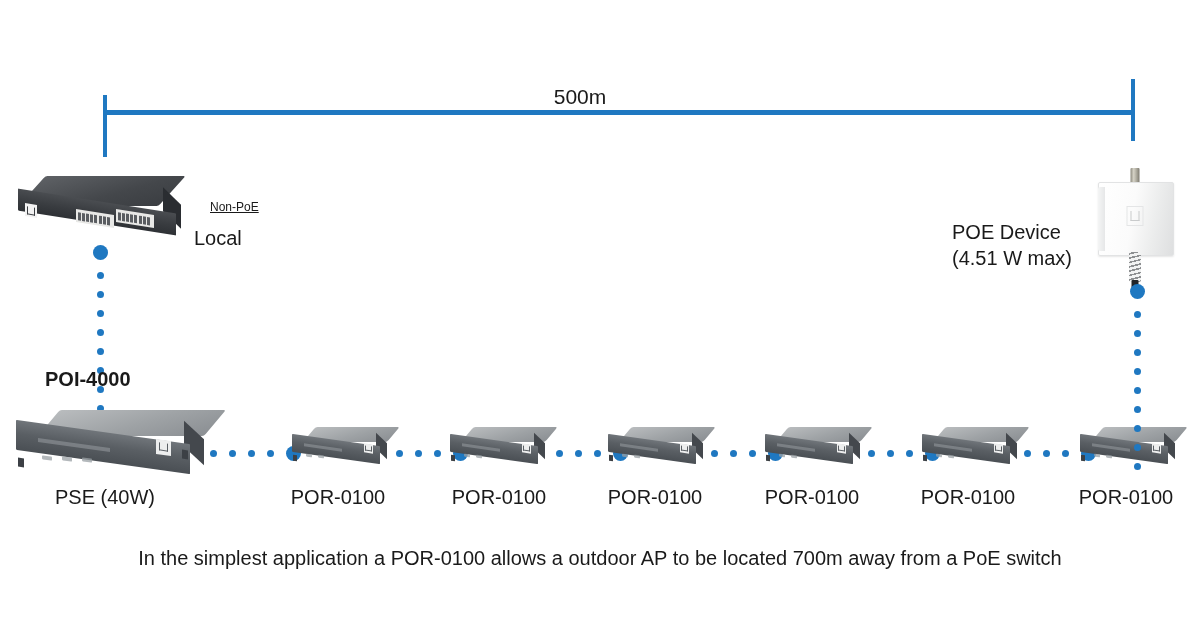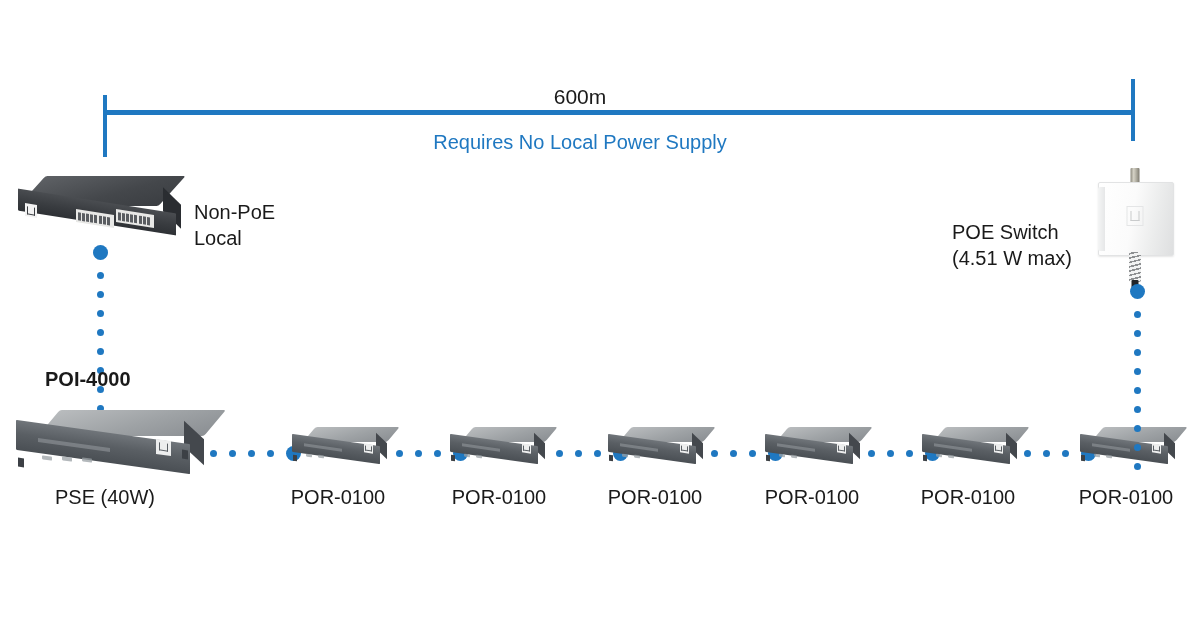--- a/index.html
+++ b/index.html
@@ -229,23 +229,22 @@
 </style>
 </head>
 <body>
 
 <div id="canvas">
 
   <div class="bracket-bar" style="left:103px; top:95px; width:4px; height:62px;"></div>
   <div class="bracket-bar" style="left:103px; top:110px; width:1032px; height:5px;"></div>
   <div class="bracket-bar" style="left:1131px; top:79px; width:4px; height:62px;"></div>
 
-  <div class="txt center" style="left:580px; top:84px; font-size:21px;">600m</div>
-
-  <div class="txt center blue" style="left:580px; top:130px; font-size:20px;">Requires No Local Power Supply</div>
+  <div class="txt center" style="left:580px; top:84px; font-size:21px;">500m</div>
+
 
   <div class="switch" style="left:18px; top:176px; width:166px; height:62px;">
     <div class="top"></div>
     <div class="side"></div>
     <div class="front"></div>
     <div class="logo"></div>
     <div class="ports g1">
       <i></i>
         <i></i>
         <i></i>
@@ -260,21 +259,21 @@
         <i></i>
         <i></i>
         <i></i>
         <i></i>
         <i></i>
         <i></i>
         <i></i>
     </div>
   </div>
 
-  <div class="txt" style="left:194px; top:200px; font-size:20px;">Non-PoE</div>
+  <div class="txt" style="left:210px; top:200px; font-size:12px;text-decoration:underline;">Non-PoE</div>
   <div class="txt" style="left:194px; top:226px; font-size:20px;">Local</div>
 
   <div class="dots-v" style="left:91px; top:239px; width:18px; align-items:center;">
     <div class="dot-l"></div>
     <div class="dot-s"></div>
     <div class="dot-s"></div>
     <div class="dot-s"></div>
     <div class="dot-s"></div>
     <div class="dot-s"></div>
     <div class="dot-s"></div>
@@ -416,30 +415,31 @@
 
   <div class="ap" style="left:1098px; top:168px; width:74px; height:128px;">
     <div class="ap-conn"></div>
     <div class="ap-body"></div>
     <div class="ap-edge"></div>
     <div class="ap-logo"></div>
     <div class="ap-cable"></div>
     <div class="ap-plug"></div>
   </div>
 
-  <div class="txt" style="left:952px; top:220px; font-size:20px;">POE Switch</div>
+  <div class="txt" style="left:952px; top:220px; font-size:20px;">POE Device</div>
   <div class="txt" style="left:952px; top:246px; font-size:20px;">(4.51 W max)</div>
 
   <div class="dots-v" style="left:1128px; top:278px; width:18px; align-items:center;">
     <div class="dot-l"></div>
     <div class="dot-s"></div>
     <div class="dot-s"></div>
     <div class="dot-s"></div>
     <div class="dot-s"></div>
     <div class="dot-s"></div>
     <div class="dot-s"></div>
     <div class="dot-s"></div>
     <div class="dot-s"></div>
     <div class="dot-s"></div>
   </div>
 
+  <div class="txt center" style="left:600px; top:546px; font-size:20px;">In the simplest application a POR-0100 allows a outdoor AP to be located 700m away from a PoE switch</div>
 
 </div>
 
 </body></html>

